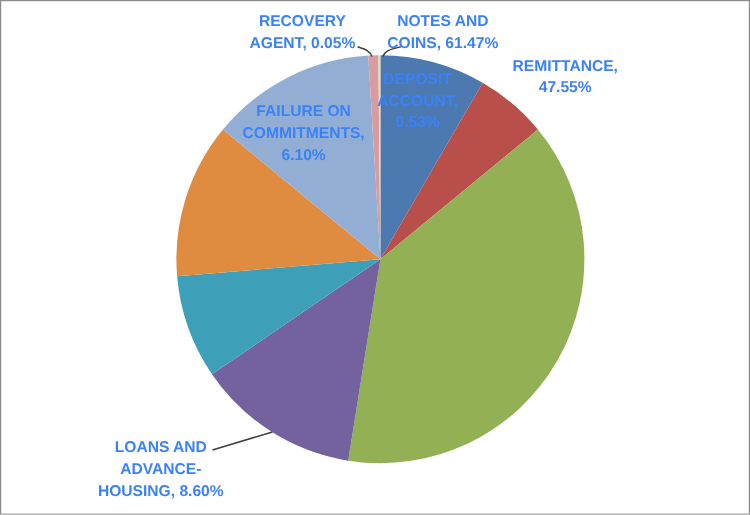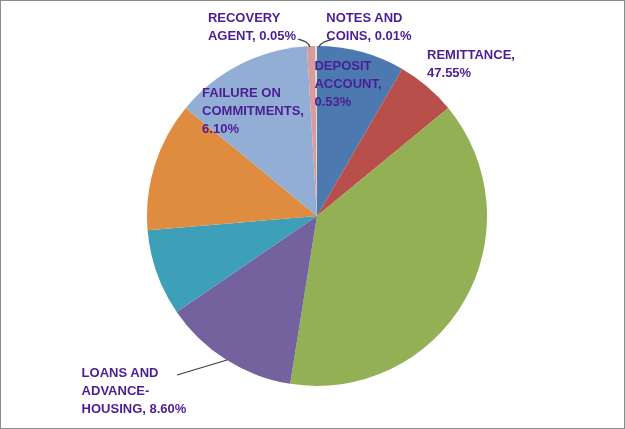--- a/index.html
+++ b/index.html
@@ -21,26 +21,26 @@
     position: absolute;
     left: 0;
     top: 0;
     width: 625px;
     height: 429px;
     display: block;
   }
   .dl {
     position: absolute;
     transform: translateX(-50%);
-    text-align: left;
+    text-align: center;
     white-space: pre-line;
     font-weight: bold;
     font-size: 13px;
     line-height: 18px;
-    color: #4c1d95;
+    color: #3b82f6;
     pointer-events: none;
   }
 </style>
 </head>
 <body>
 
 <div class="chart-frame">
   <svg viewBox="0 0 625 429">
     <g id="slices">
         <path d="M 316 215 L 316.00 45.00 A 170 170 0 0 1 401.24 67.92 Z" fill="#4C79B0"></path>
@@ -65,14 +65,14 @@
 47.55%</div>
   <div class="dl" style="left:133px; top:363px">LOANS AND
 ADVANCE-
 HOUSING, 8.60%</div>
   <div class="dl" style="left:252px; top:83px">FAILURE ON
 COMMITMENTS,
 6.10%</div>
   <div class="dl" style="left:251px; top:8px">RECOVERY
 AGENT, 0.05%</div>
   <div class="dl" style="left:368px; top:8px">NOTES AND
-COINS, 0.01%</div>
+COINS, 61.47%</div>
 </div>
 
 </body></html>

